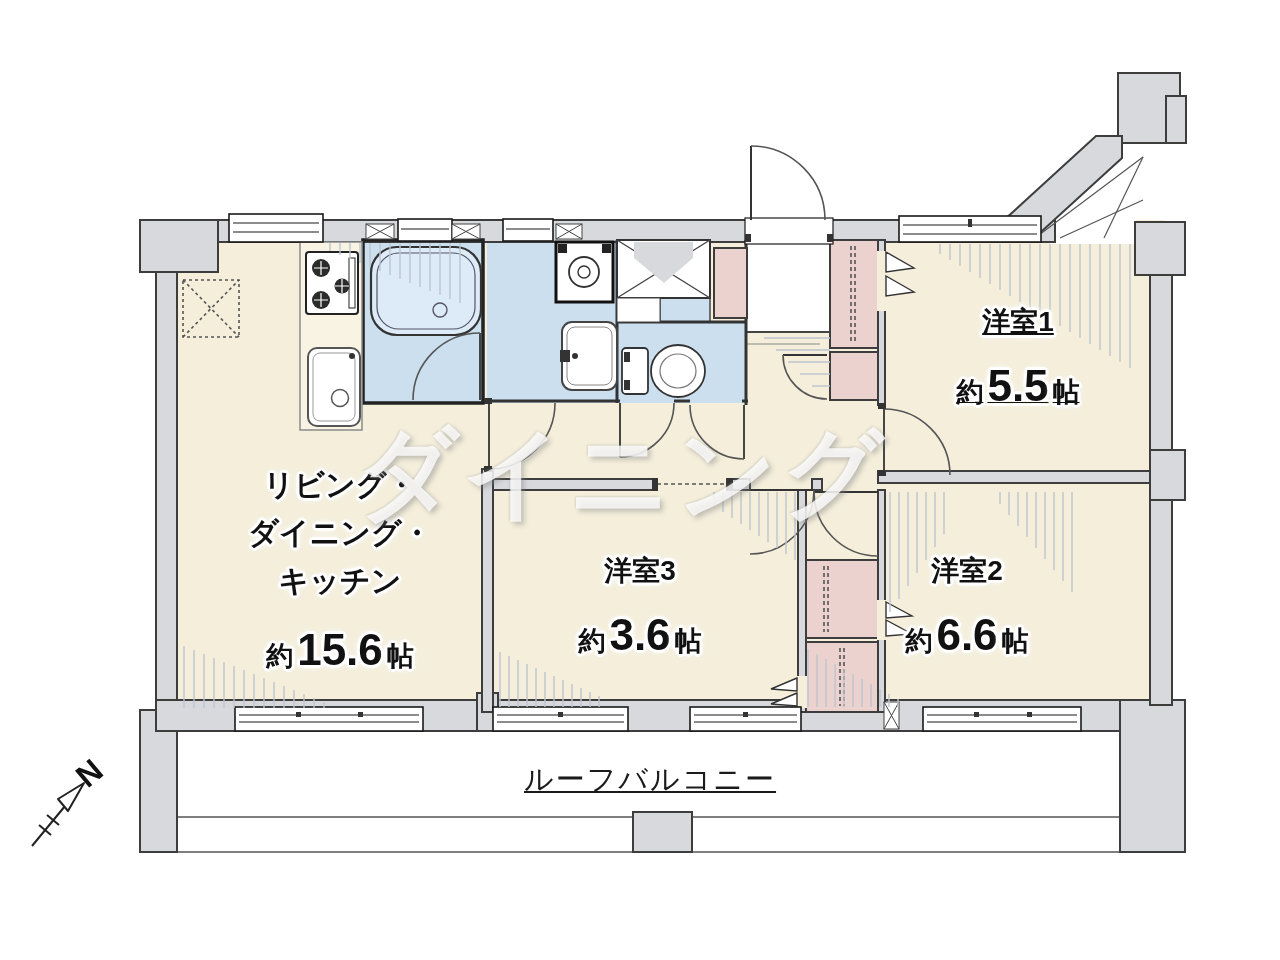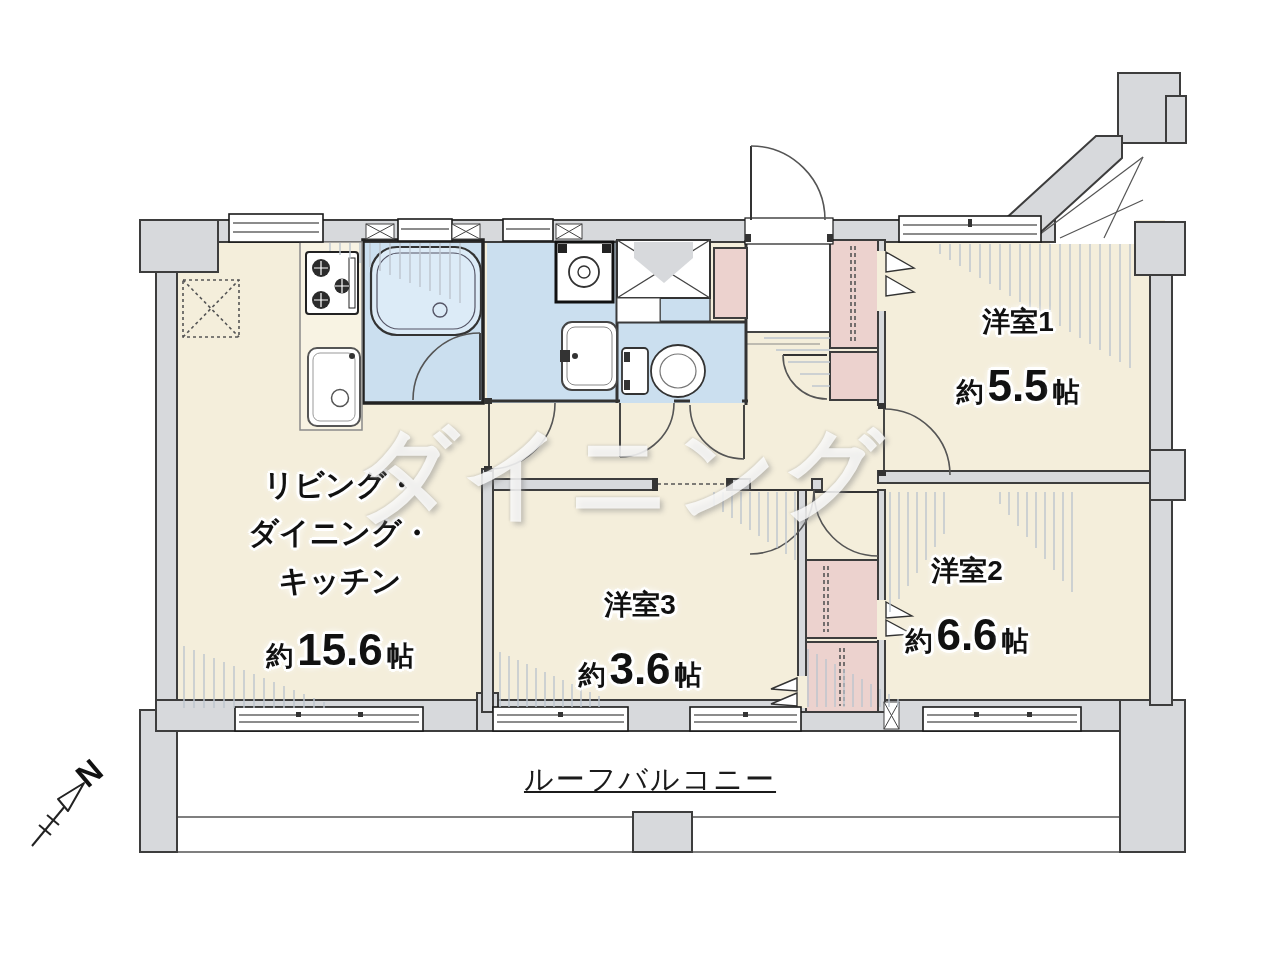--- a/index.html
+++ b/index.html
@@ -449,28 +449,28 @@
 
 <div class="lbl" style="left:340px;top:568px;">
   <span class="ldkline">リビング・</span>
   <span class="ldkline">ダイニング・</span>
   <span class="ldkline">キッチン</span>
   <span class="arealine">
     <span class="ap">約</span><span class="av">15.6</span><span class="au">帖</span>
   </span>
 </div>
 
-<div class="lbl" style="left:1018px;top:357px;">
+<div class="lbl" style="left:1018px;top:357px;text-decoration:underline;">
   <span class="rname">洋室1</span>
   <span class="arealine">
     <span class="ap">約</span><span class="av">5.5</span><span class="au">帖</span>
   </span>
 </div>
 
-<div class="lbl" style="left:640px;top:640px;">
+<div class="lbl" style="left:640px;top:606px;">
   <span class="rname">洋室3</span>
   <span class="arealine">
     <span class="ap">約</span><span class="av">3.6</span><span class="au">帖</span>
   </span>
 </div>
 
 <div class="lbl" style="left:967px;top:606px;">
   <span class="rname">洋室2</span>
   <span class="arealine">
     <span class="ap">約</span><span class="av">6.6</span><span class="au">帖</span>

